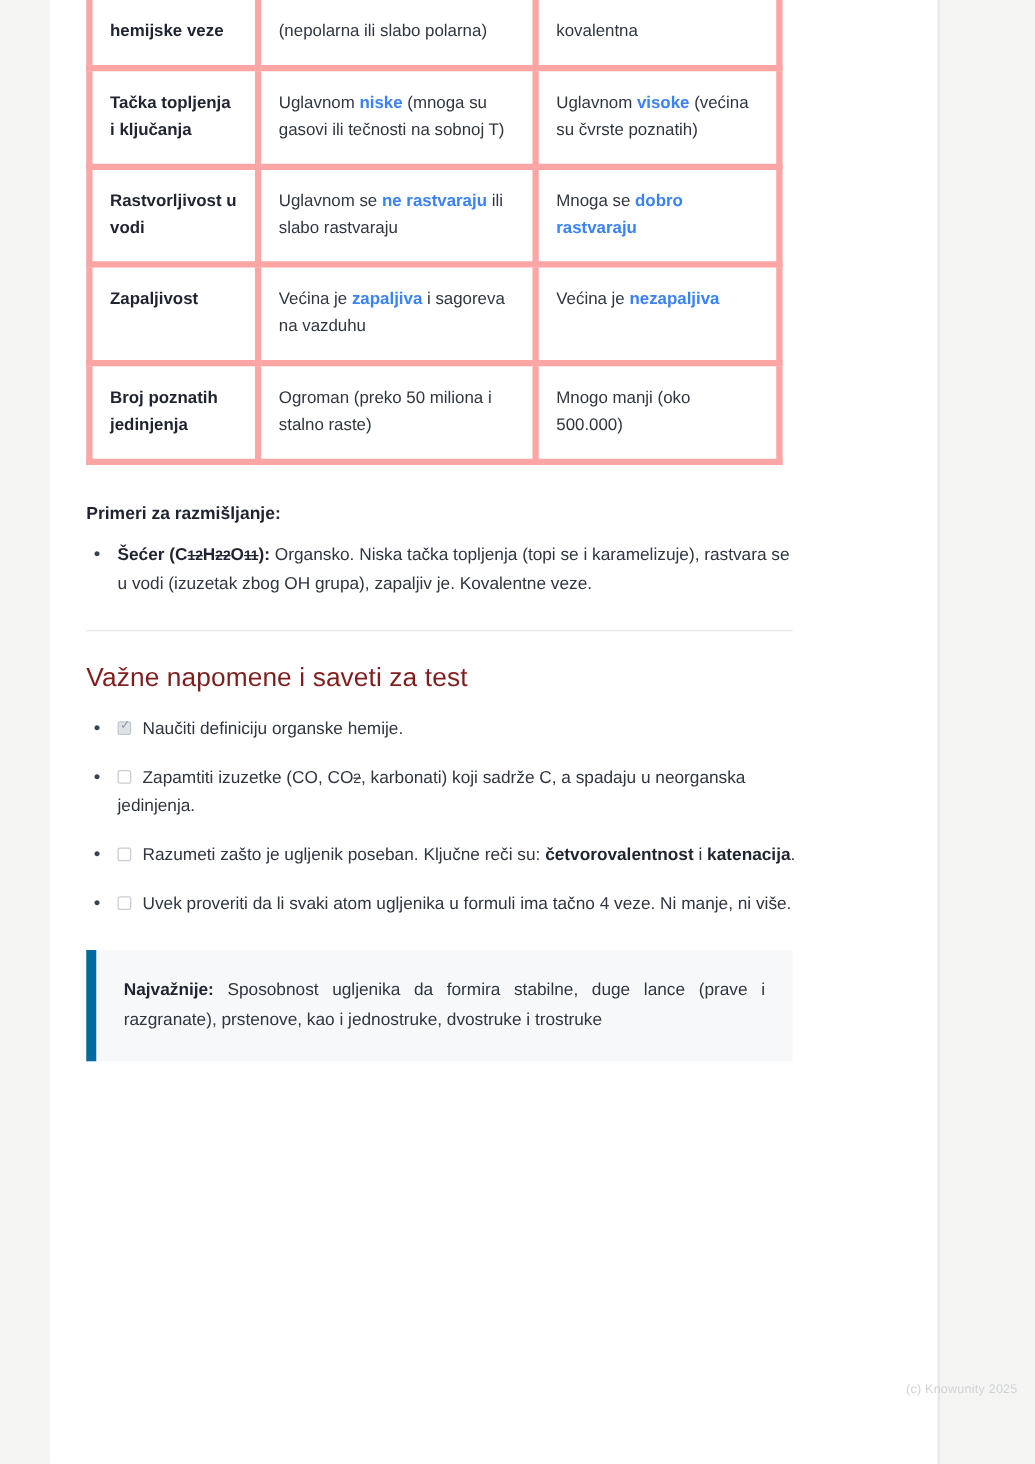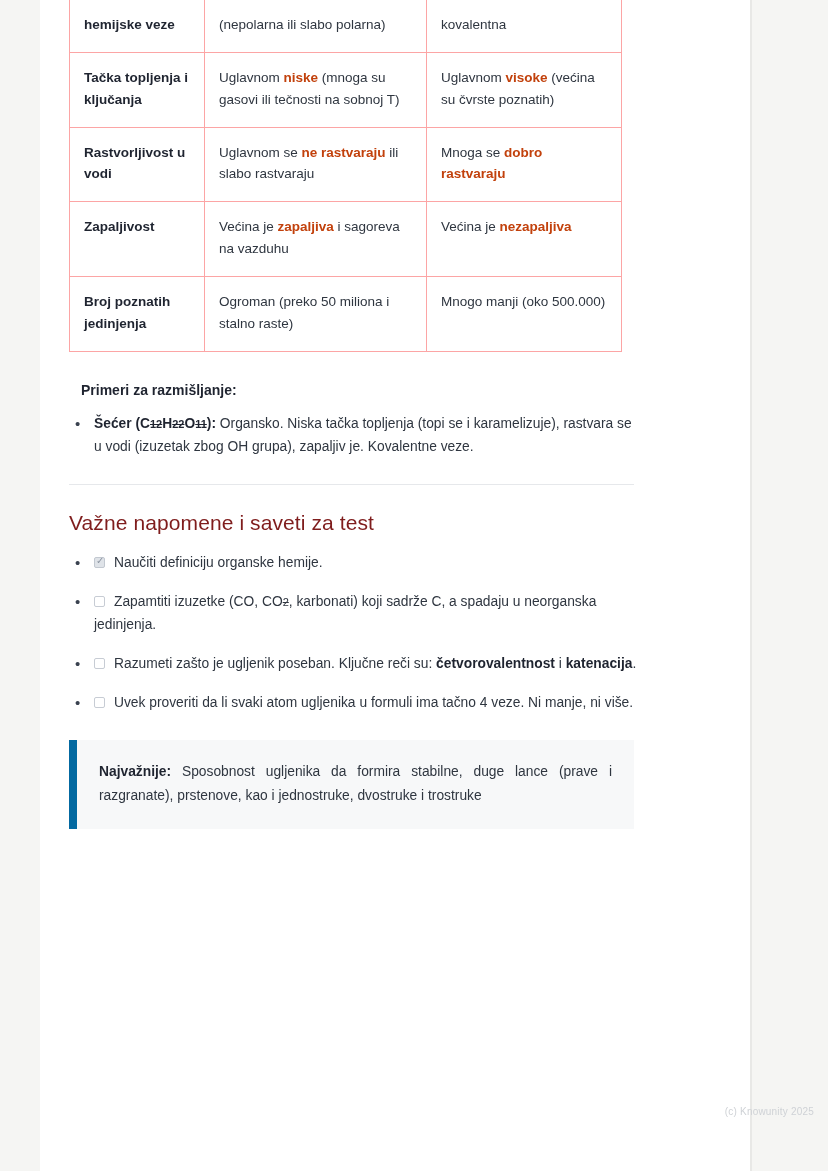--- a/index.html
+++ b/index.html
@@ -34,40 +34,40 @@
   }
 
   
   table.cmp {
     border-collapse: collapse;
     width: 457px;
     margin-top: 0;
     table-layout: fixed;
   }
   table.cmp td {
-    border: 1px solid #fca5a5;
+    border: 5px solid #fca5a5;
     padding: 14px 14px 16px 14px;
     vertical-align: top;
     font-size: 13.5px;
     line-height: 1.62;
     color: #2f3640;
   }
   table.cmp td.c0 { width: 135px; font-weight: bold; color: #1f2430; }
   table.cmp td.c1 { width: 222px; }
   table.cmp td.c2 { width: 195px; }
   table.cmp tr:first-child td { border-top: none; }
-  td b { font-weight: bold; color: #c2410c; }
+  td b { font-weight: bold; color: #3b82f6; }
   .sub { font-size: 11px; vertical-align: baseline; }
 
   
   h3.sec {
     font-size: 14px;
     font-weight: bold;
     color: #1f2430;
-    margin: 30px 0 14px 12px;
+    margin: 30px 0 14px 0;
   }
   h2.big {
     font-size: 21px;
     font-weight: normal;
     color: #7f1d1d;
     margin: 26px 0 16px 0;
     letter-spacing: 0.1px;
   }
 
   ul.bul {

